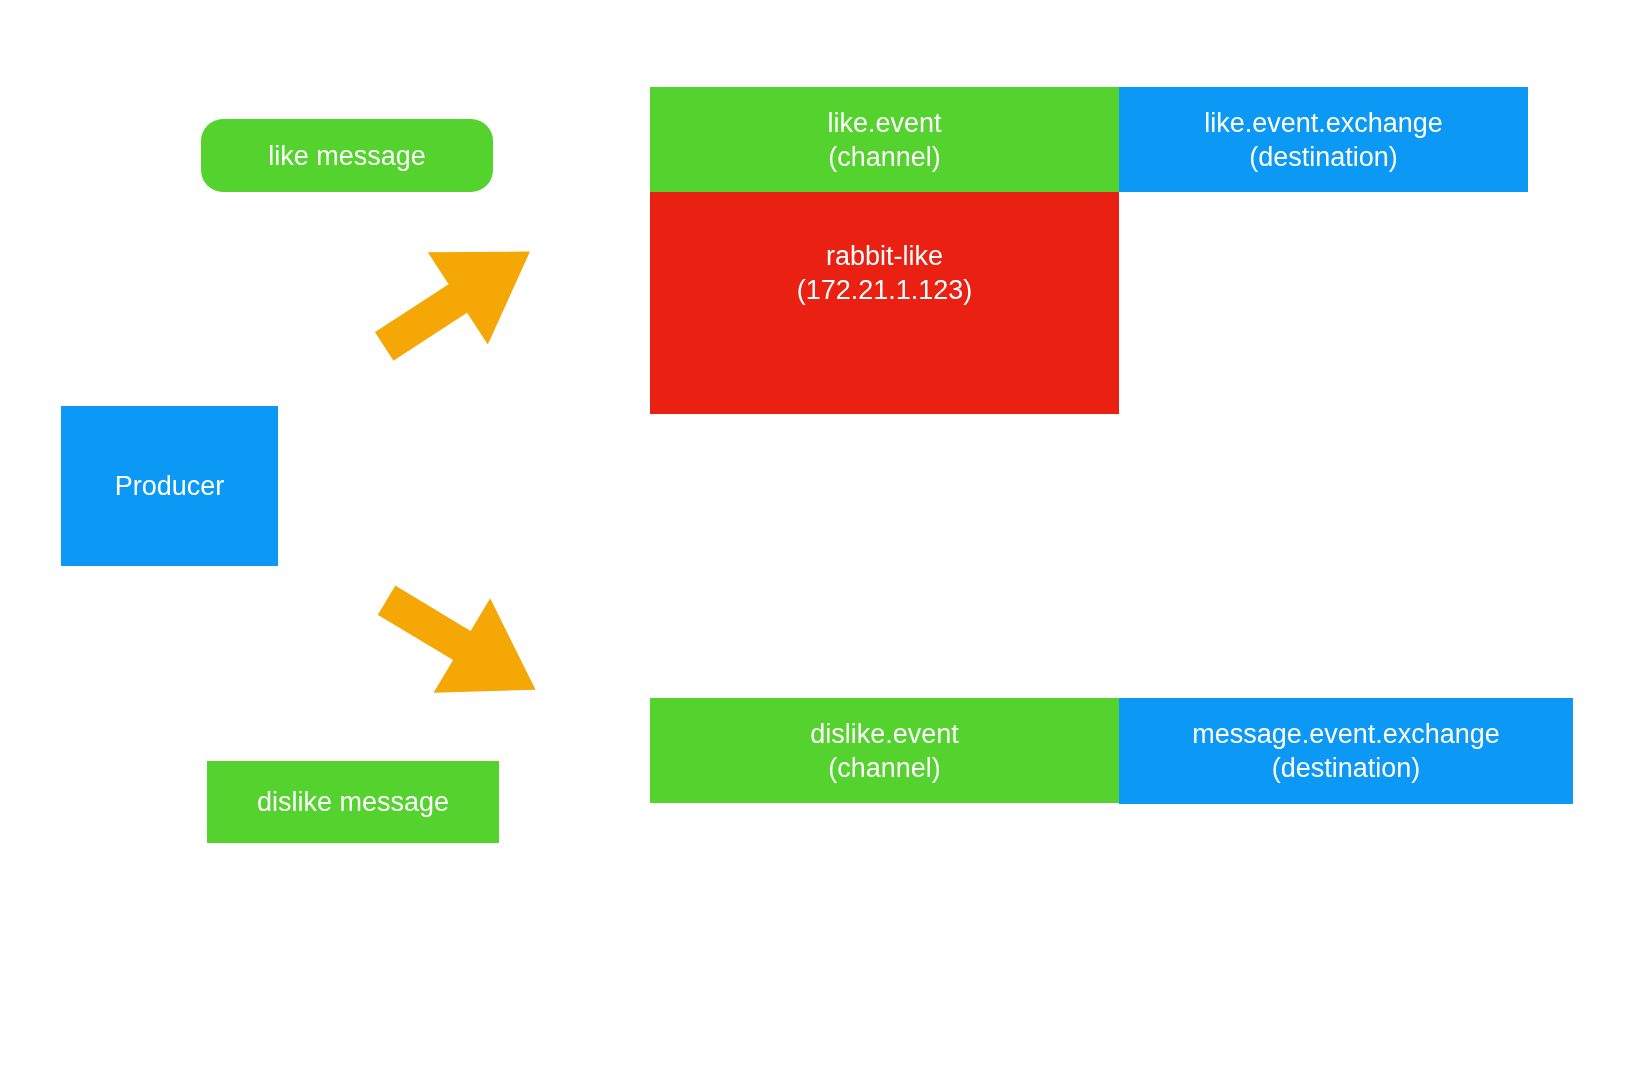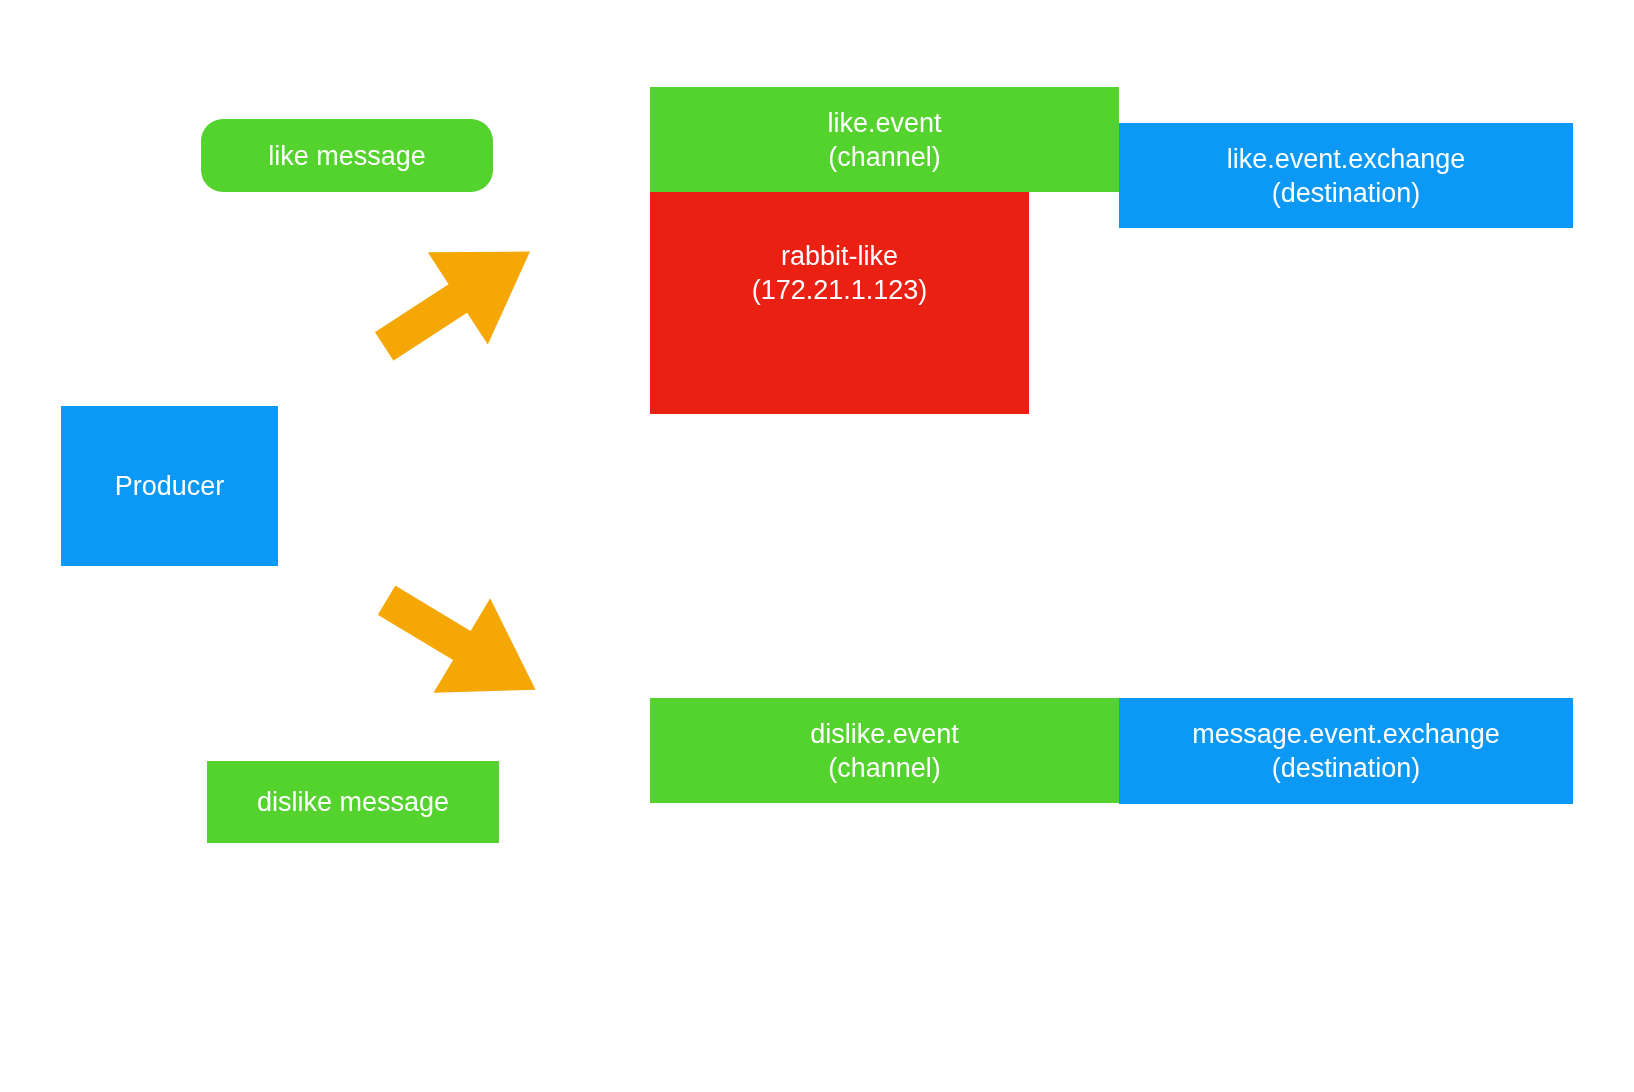--- a/index.html
+++ b/index.html
@@ -31,22 +31,22 @@
   .blue  { background: #0b99f5; }
   .red   { background: #e92012; }
 
   
   .producer-box        { left: 61px;  top: 406px; width: 217px; height: 160px; }
   .like-message-box    { left: 201px; top: 119px; width: 292px; height: 73px; border-radius: 22px; }
   .dislike-message-box { left: 207px; top: 761px; width: 292px; height: 82px; }
 
   
   .like-channel-box    { left: 650px;  top: 87px;  width: 469px; height: 105px; }
-  .like-exchange-box   { left: 1119px; top: 87px;  width: 454px; height: 105px; margin-top: 36px; }
-  .like-broker-box     { left: 650px;  top: 192px; width: 379px; height: 222px; padding-bottom: 60px; }
+  .like-exchange-box   { left: 1119px; top: 87px;  width: 409px; height: 105px; }
+  .like-broker-box     { left: 650px;  top: 192px; width: 469px; height: 222px; padding-bottom: 60px; }
 
   
   .dislike-channel-box  { left: 650px;  top: 698px; width: 469px; height: 105px; }
   .dislike-exchange-box { left: 1119px; top: 698px; width: 454px; height: 106px; }
   .dislike-broker-box   { left: 650px;  top: 803px; width: 469px; height: 223px; padding-bottom: 90px; }
 
   .arrow {
     position: absolute;
     width: 174px;
     height: 114px;

